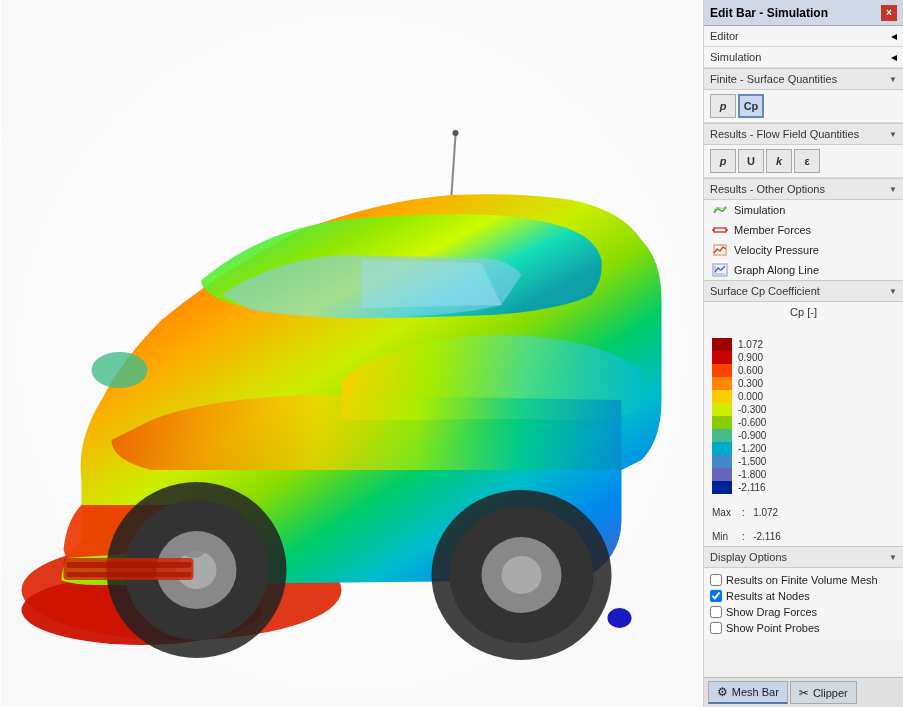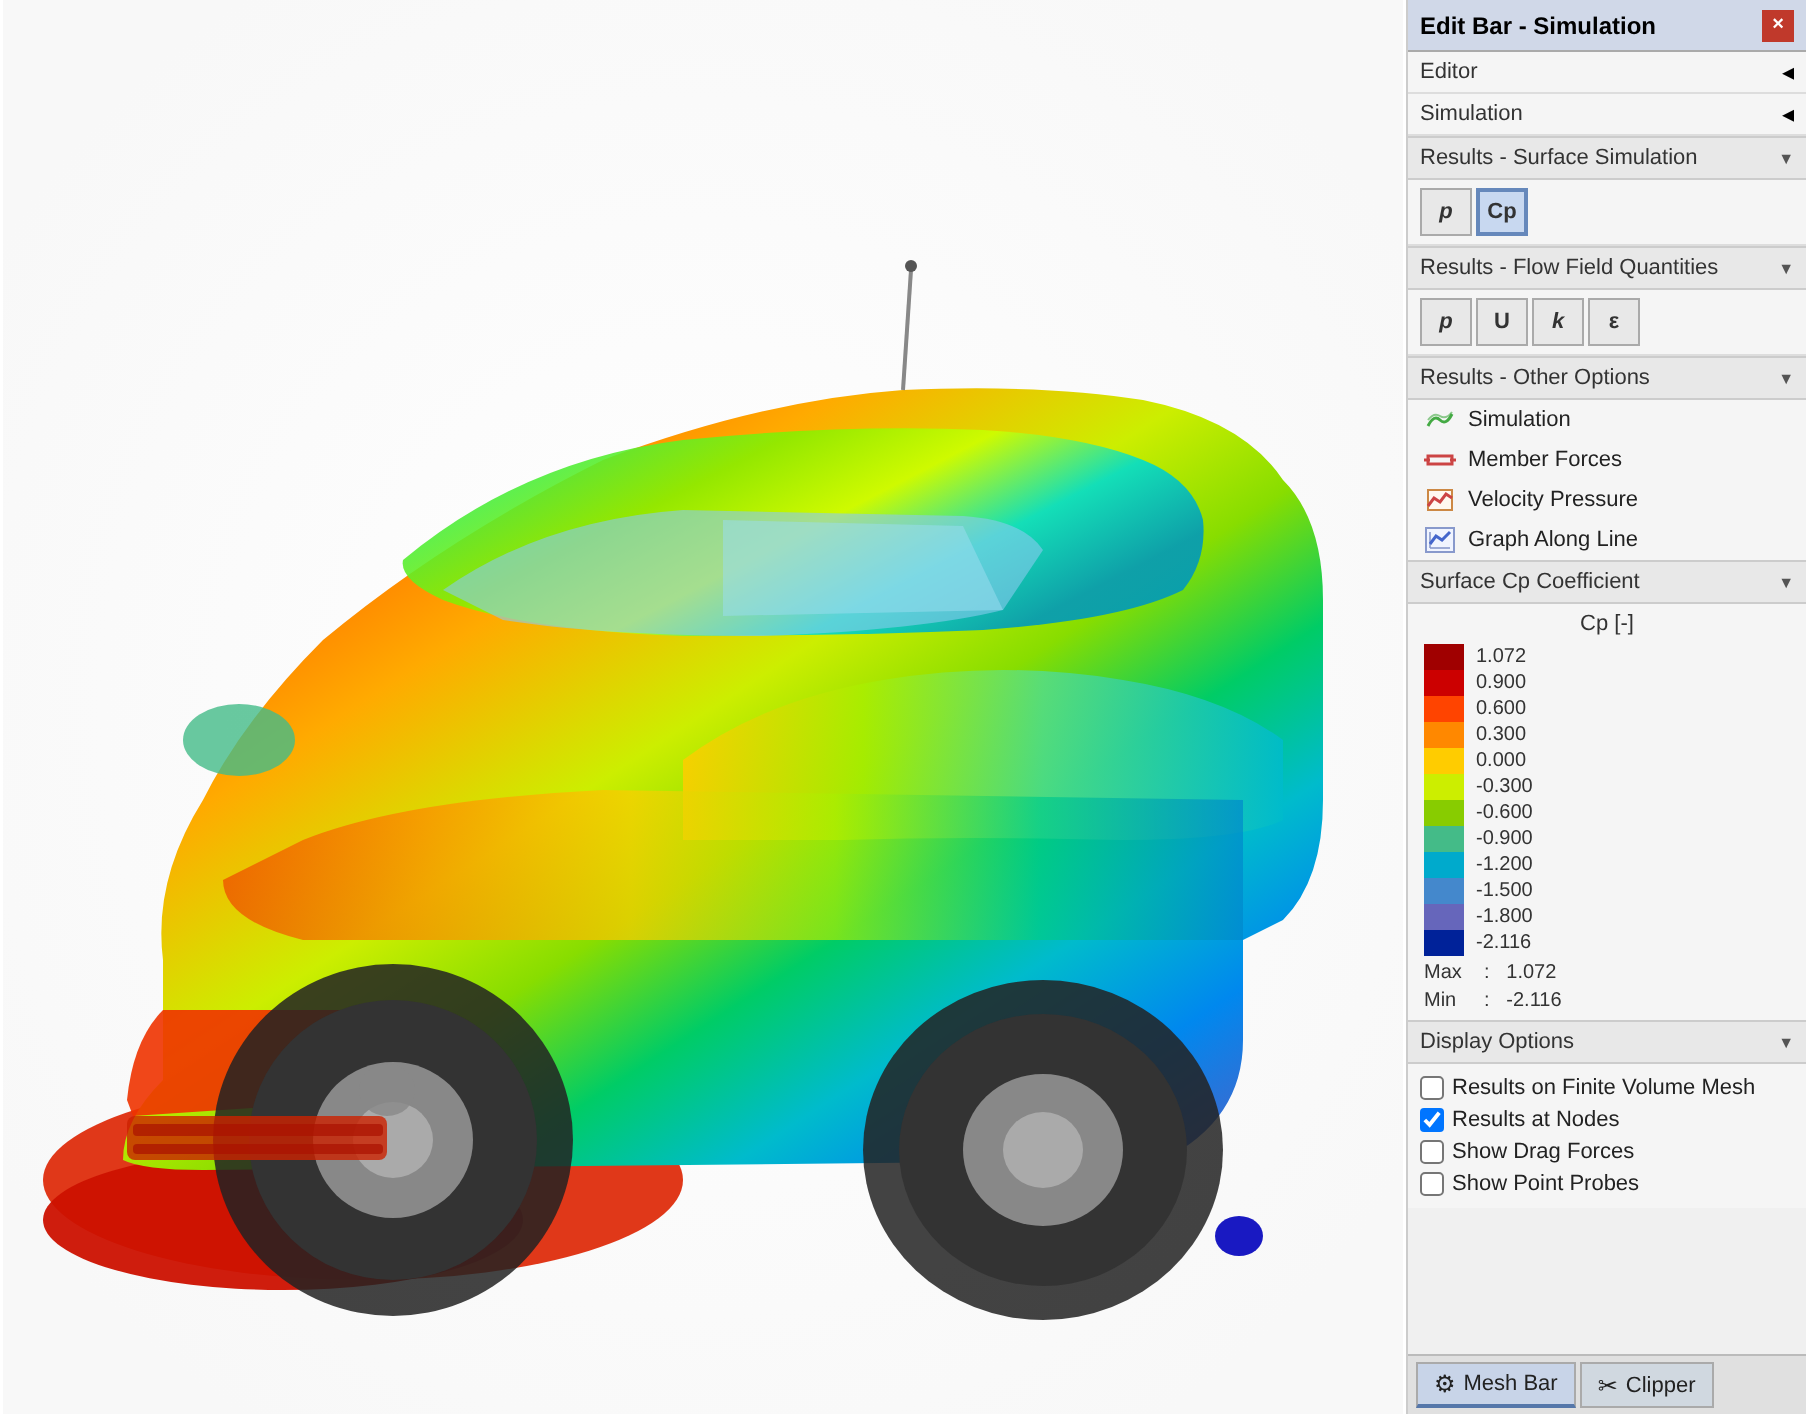--- a/index.html
+++ b/index.html
@@ -161,21 +161,21 @@
     
     .legend-section {
       background: #f5f5f5;
       padding: 4px 8px;
       flex-shrink: 0;
     }
 
     .legend-title {
       font-size: 11px;
       color: #333;
-      margin-bottom: 4px;
+      margin-bottom: 20px;
       text-align: center;
     }
 
     .legend-bar-container {
       display: flex;
       align-items: flex-start;
       gap: 6px;
     }
 
     .color-bar {
@@ -197,21 +197,21 @@
 
     .legend-label {
       font-size: 10px;
       color: #333;
       line-height: 13px;
     }
 
     .legend-minmax {
       font-size: 10px;
       color: #333;
-      margin-top: 3px;
+      margin-top: 13px;
     }
 
     
     .display-options {
       background: #f5f5f5;
       padding: 4px 6px;
     }
 
     .checkbox-row {
       display: flex;
@@ -401,21 +401,21 @@
       <span class="nav-row-text">Editor</span>
       <span>◂</span>
     </div>
 
     <div class="nav-row">
       <span class="nav-row-text">Simulation</span>
       <span>◂</span>
     </div>
 
     <div class="section-header">
-      <span class="section-header-text">Results - Surface Simulation</span>
+      <span class="section-header-text">Finite - Surface Quantities</span>
       <span class="section-arrow">▼</span>
     </div>
     <div class="button-group">
       <button class="toolbar-btn" style="font-style:italic;">p</button>
       <button class="toolbar-btn active">Cp</button>
     </div>
 
     <div class="section-header">
       <span class="section-header-text">Results - Flow Field Quantities</span>
       <span class="section-arrow">▼</span>

